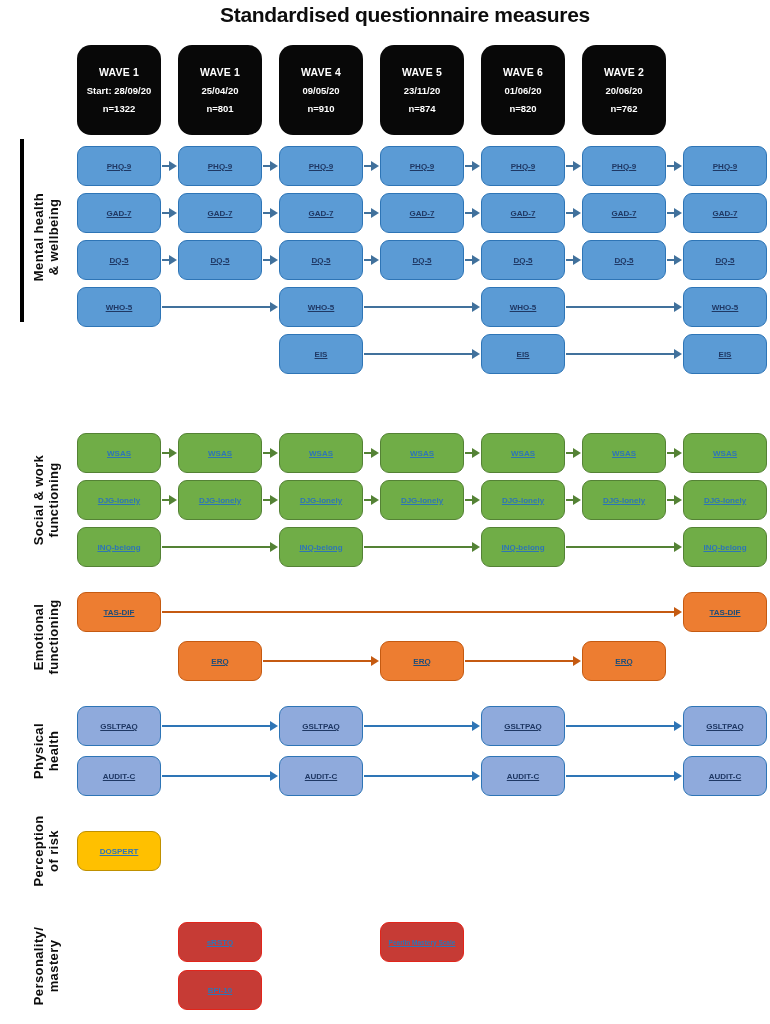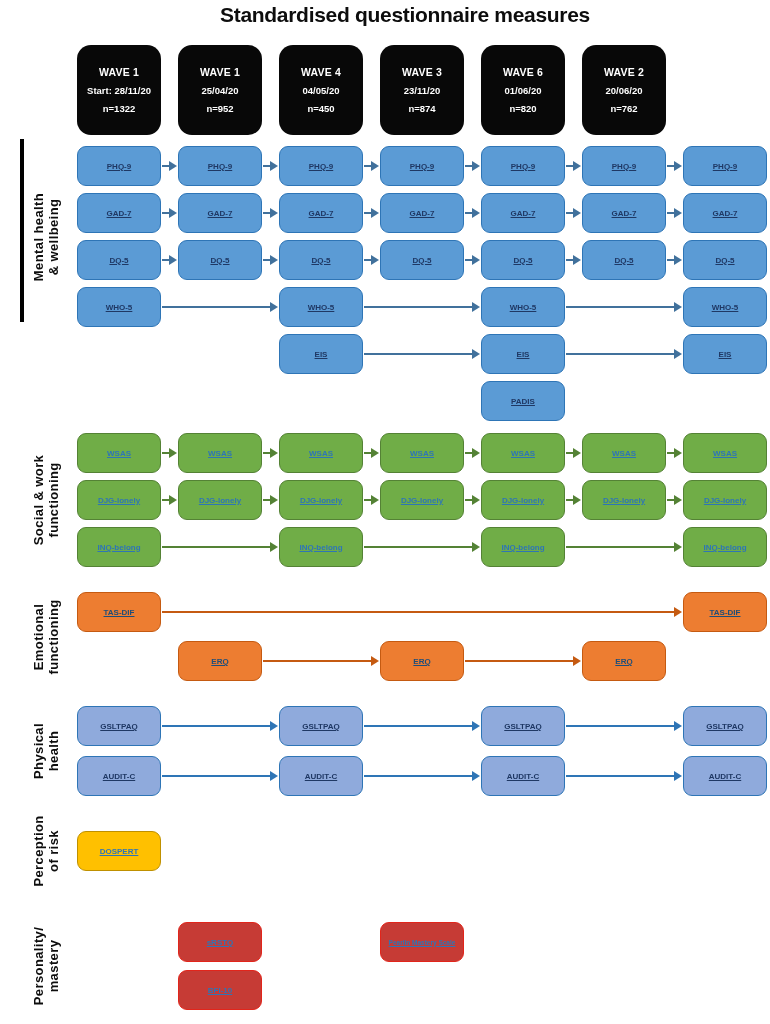--- a/index.html
+++ b/index.html
@@ -28,35 +28,35 @@
 </head>
 <body>
 
 <div id="stage">
   <div id="title">Standardised questionnaire measures</div>
   <div class="leftline"></div>
 
   <div id="wave-headers">
     <div class="hdr">
       <div class="wname">WAVE 1</div>
-      <div class="wdate">Start: 28/11/20</div>
+      <div class="wdate">Start: 28/09/20</div>
       <div class="wn">n=1322</div>
     </div>
     <div class="hdr">
       <div class="wname">WAVE 1</div>
       <div class="wdate">25/04/20</div>
-      <div class="wn">n=952</div>
+      <div class="wn">n=801</div>
     </div>
     <div class="hdr">
       <div class="wname">WAVE 4</div>
-      <div class="wdate">04/05/20</div>
-      <div class="wn">n=450</div>
-    </div>
-    <div class="hdr">
-      <div class="wname">WAVE 3</div>
+      <div class="wdate">09/05/20</div>
+      <div class="wn">n=910</div>
+    </div>
+    <div class="hdr">
+      <div class="wname">WAVE 5</div>
       <div class="wdate">23/11/20</div>
       <div class="wn">n=874</div>
     </div>
     <div class="hdr">
       <div class="wname">WAVE 6</div>
       <div class="wdate">01/06/20</div>
       <div class="wn">n=820</div>
     </div>
     <div class="hdr">
       <div class="wname">WAVE 2</div>
@@ -212,23 +212,20 @@
     <div class="box" style="left: 461px; top: 334px; width: 84px; height: 40px; background: rgb(91, 155, 213); border-color: rgb(46, 117, 182);">
       <span class="mlabel" style="color: rgb(31, 56, 100);">EIS</span>
     </div>
     <div class="box" style="left: 663px; top: 334px; width: 84px; height: 40px; background: rgb(91, 155, 213); border-color: rgb(46, 117, 182);">
       <span class="mlabel" style="color: rgb(31, 56, 100);">EIS</span>
     </div>
     <div class="aline" style="left: 344px; top: 353px; width: 110px; background: rgb(65, 113, 156);"></div>
     <div class="ahead" style="left: 452px; top: 349px; border-left-color: rgb(65, 113, 156);"></div>
     <div class="aline" style="left: 546px; top: 353px; width: 110px; background: rgb(65, 113, 156);"></div>
     <div class="ahead" style="left: 654px; top: 349px; border-left-color: rgb(65, 113, 156);"></div>
-    <div class="box" style="left: 461px; top: 381px; width: 84px; height: 40px; background: rgb(91, 155, 213); border-color: rgb(46, 117, 182);">
-      <span class="mlabel" style="color: rgb(31, 56, 100);">PADIS</span>
-    </div>
     <div class="box" style="left: 57px; top: 433px; width: 84px; height: 40px; background: rgb(112, 173, 71); border-color: rgb(84, 130, 53);">
       <span class="mlabel" style="color: rgb(46, 117, 182);">WSAS</span>
     </div>
     <div class="box" style="left: 158px; top: 433px; width: 84px; height: 40px; background: rgb(112, 173, 71); border-color: rgb(84, 130, 53);">
       <span class="mlabel" style="color: rgb(46, 117, 182);">WSAS</span>
     </div>
     <div class="box" style="left: 259px; top: 433px; width: 84px; height: 40px; background: rgb(112, 173, 71); border-color: rgb(84, 130, 53);">
       <span class="mlabel" style="color: rgb(46, 117, 182);">WSAS</span>
     </div>
     <div class="box" style="left: 360px; top: 433px; width: 84px; height: 40px; background: rgb(112, 173, 71); border-color: rgb(84, 130, 53);">

